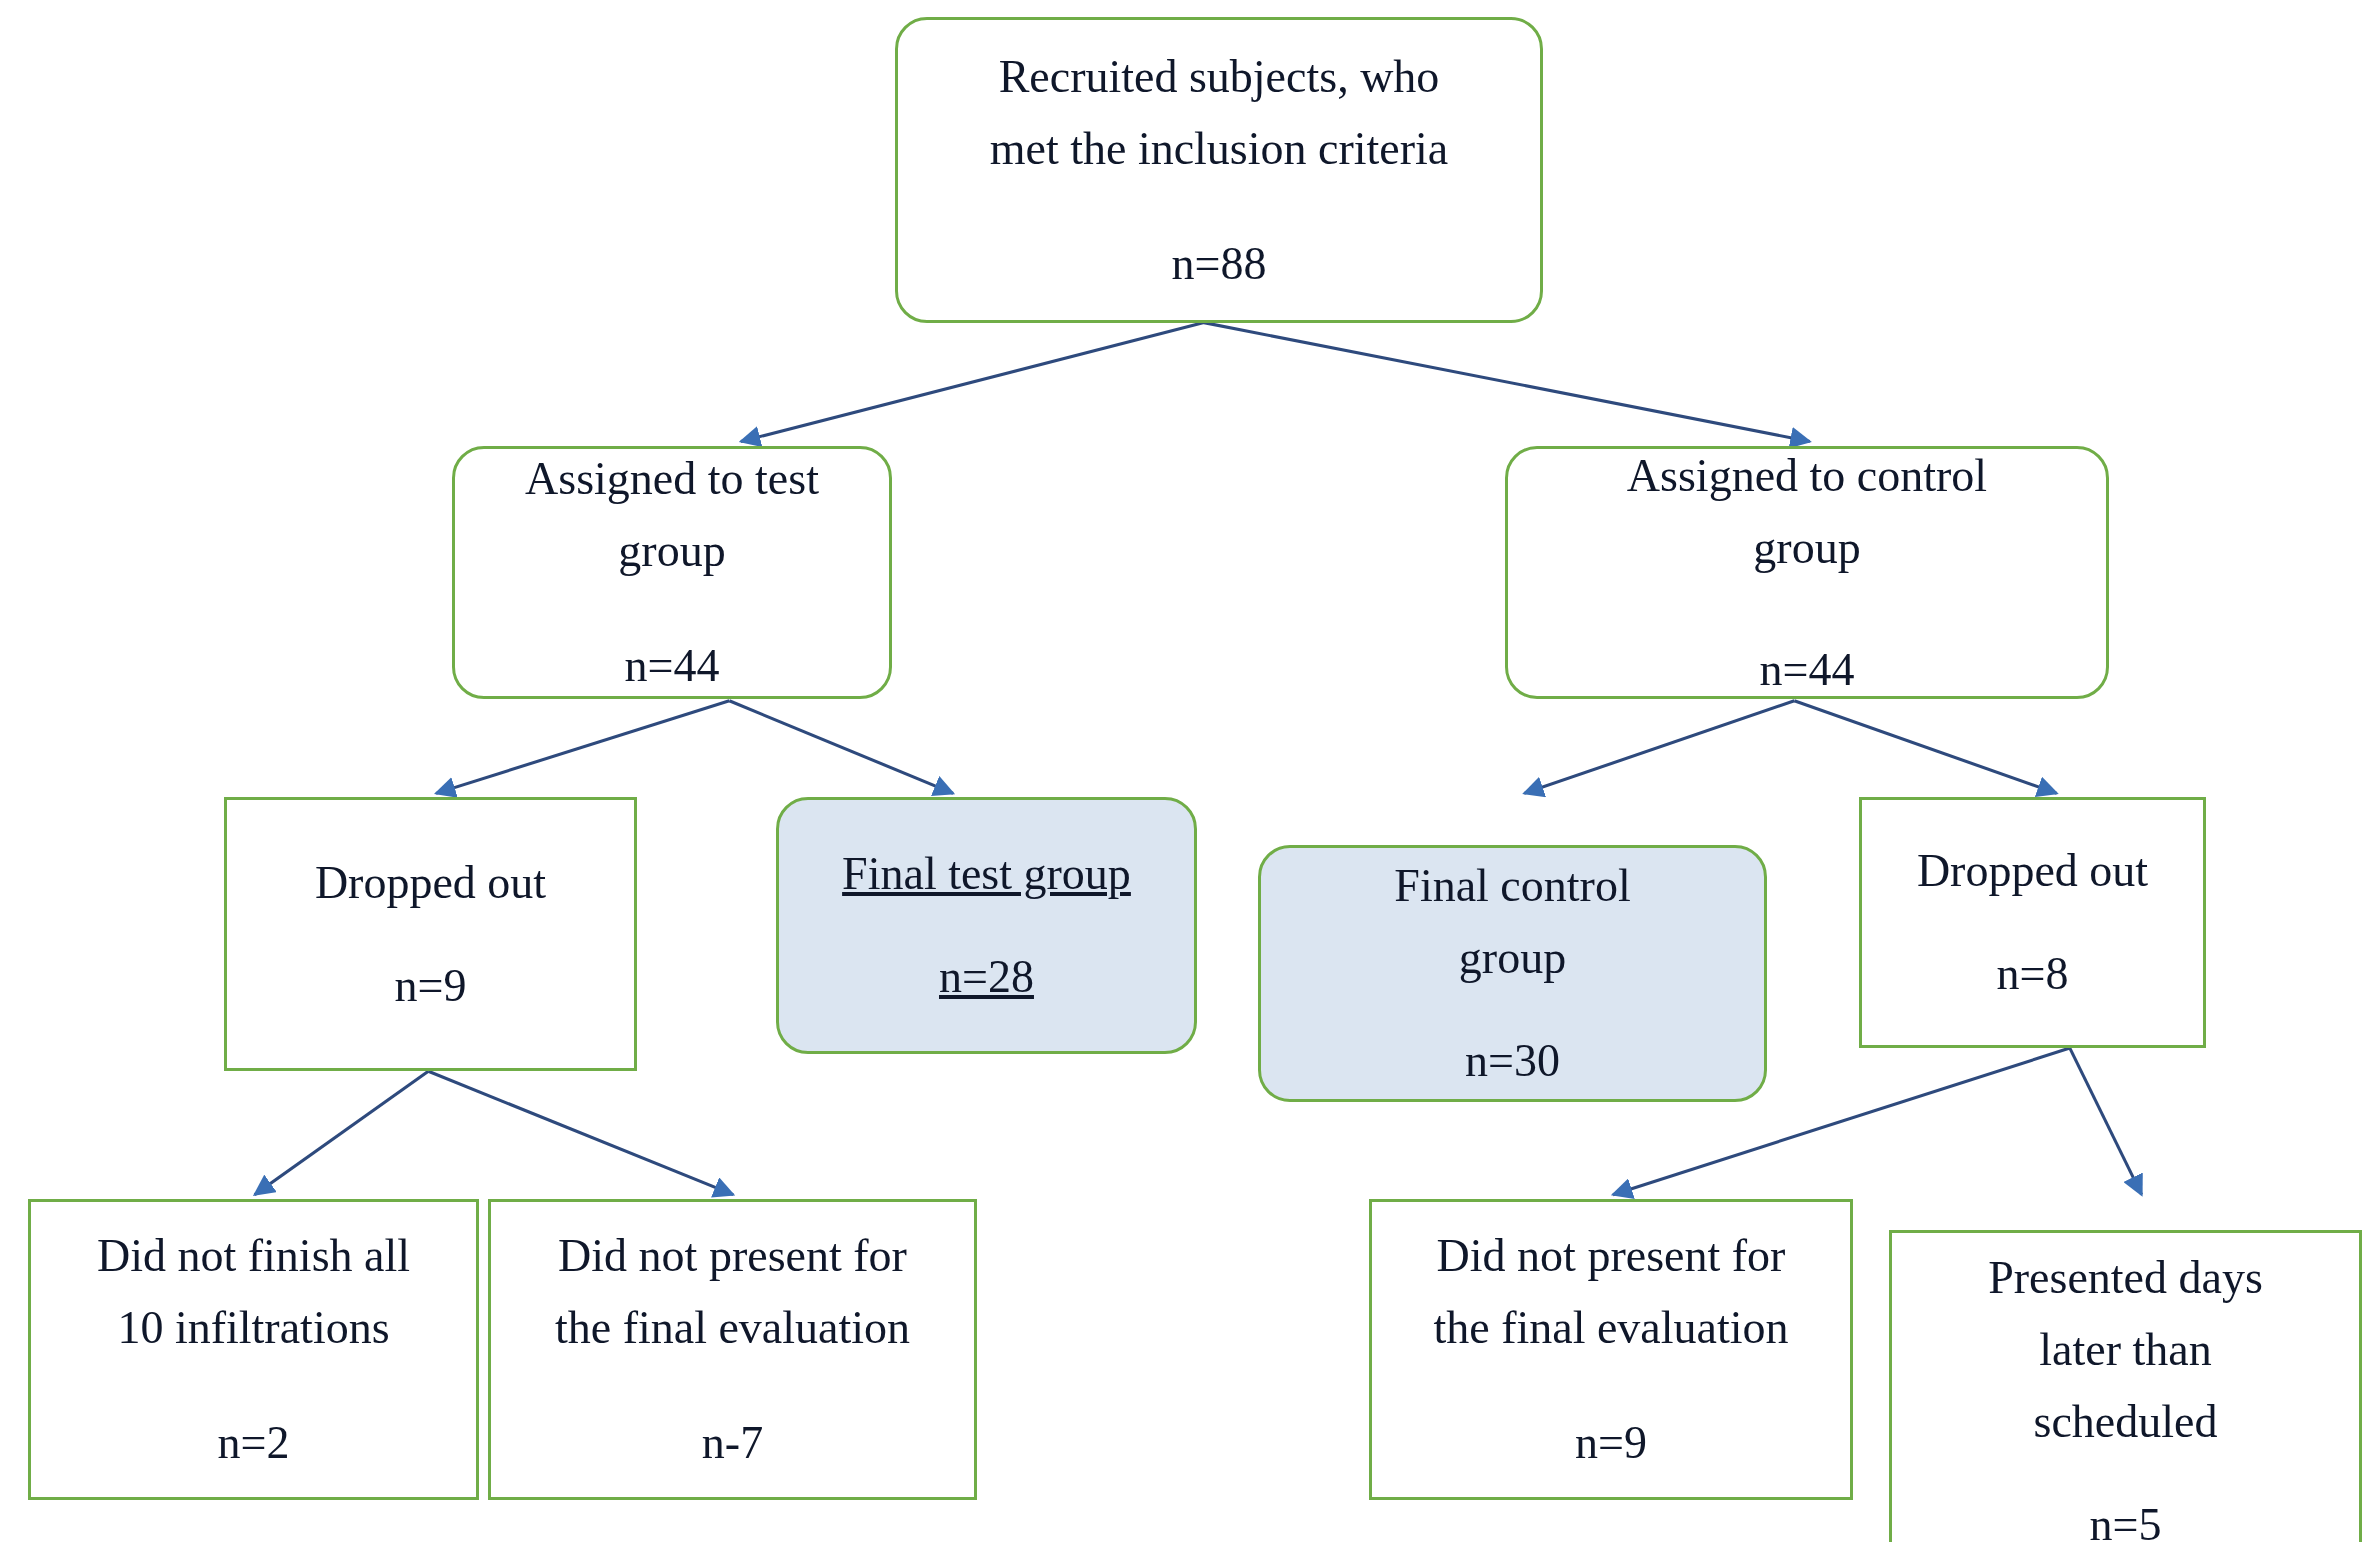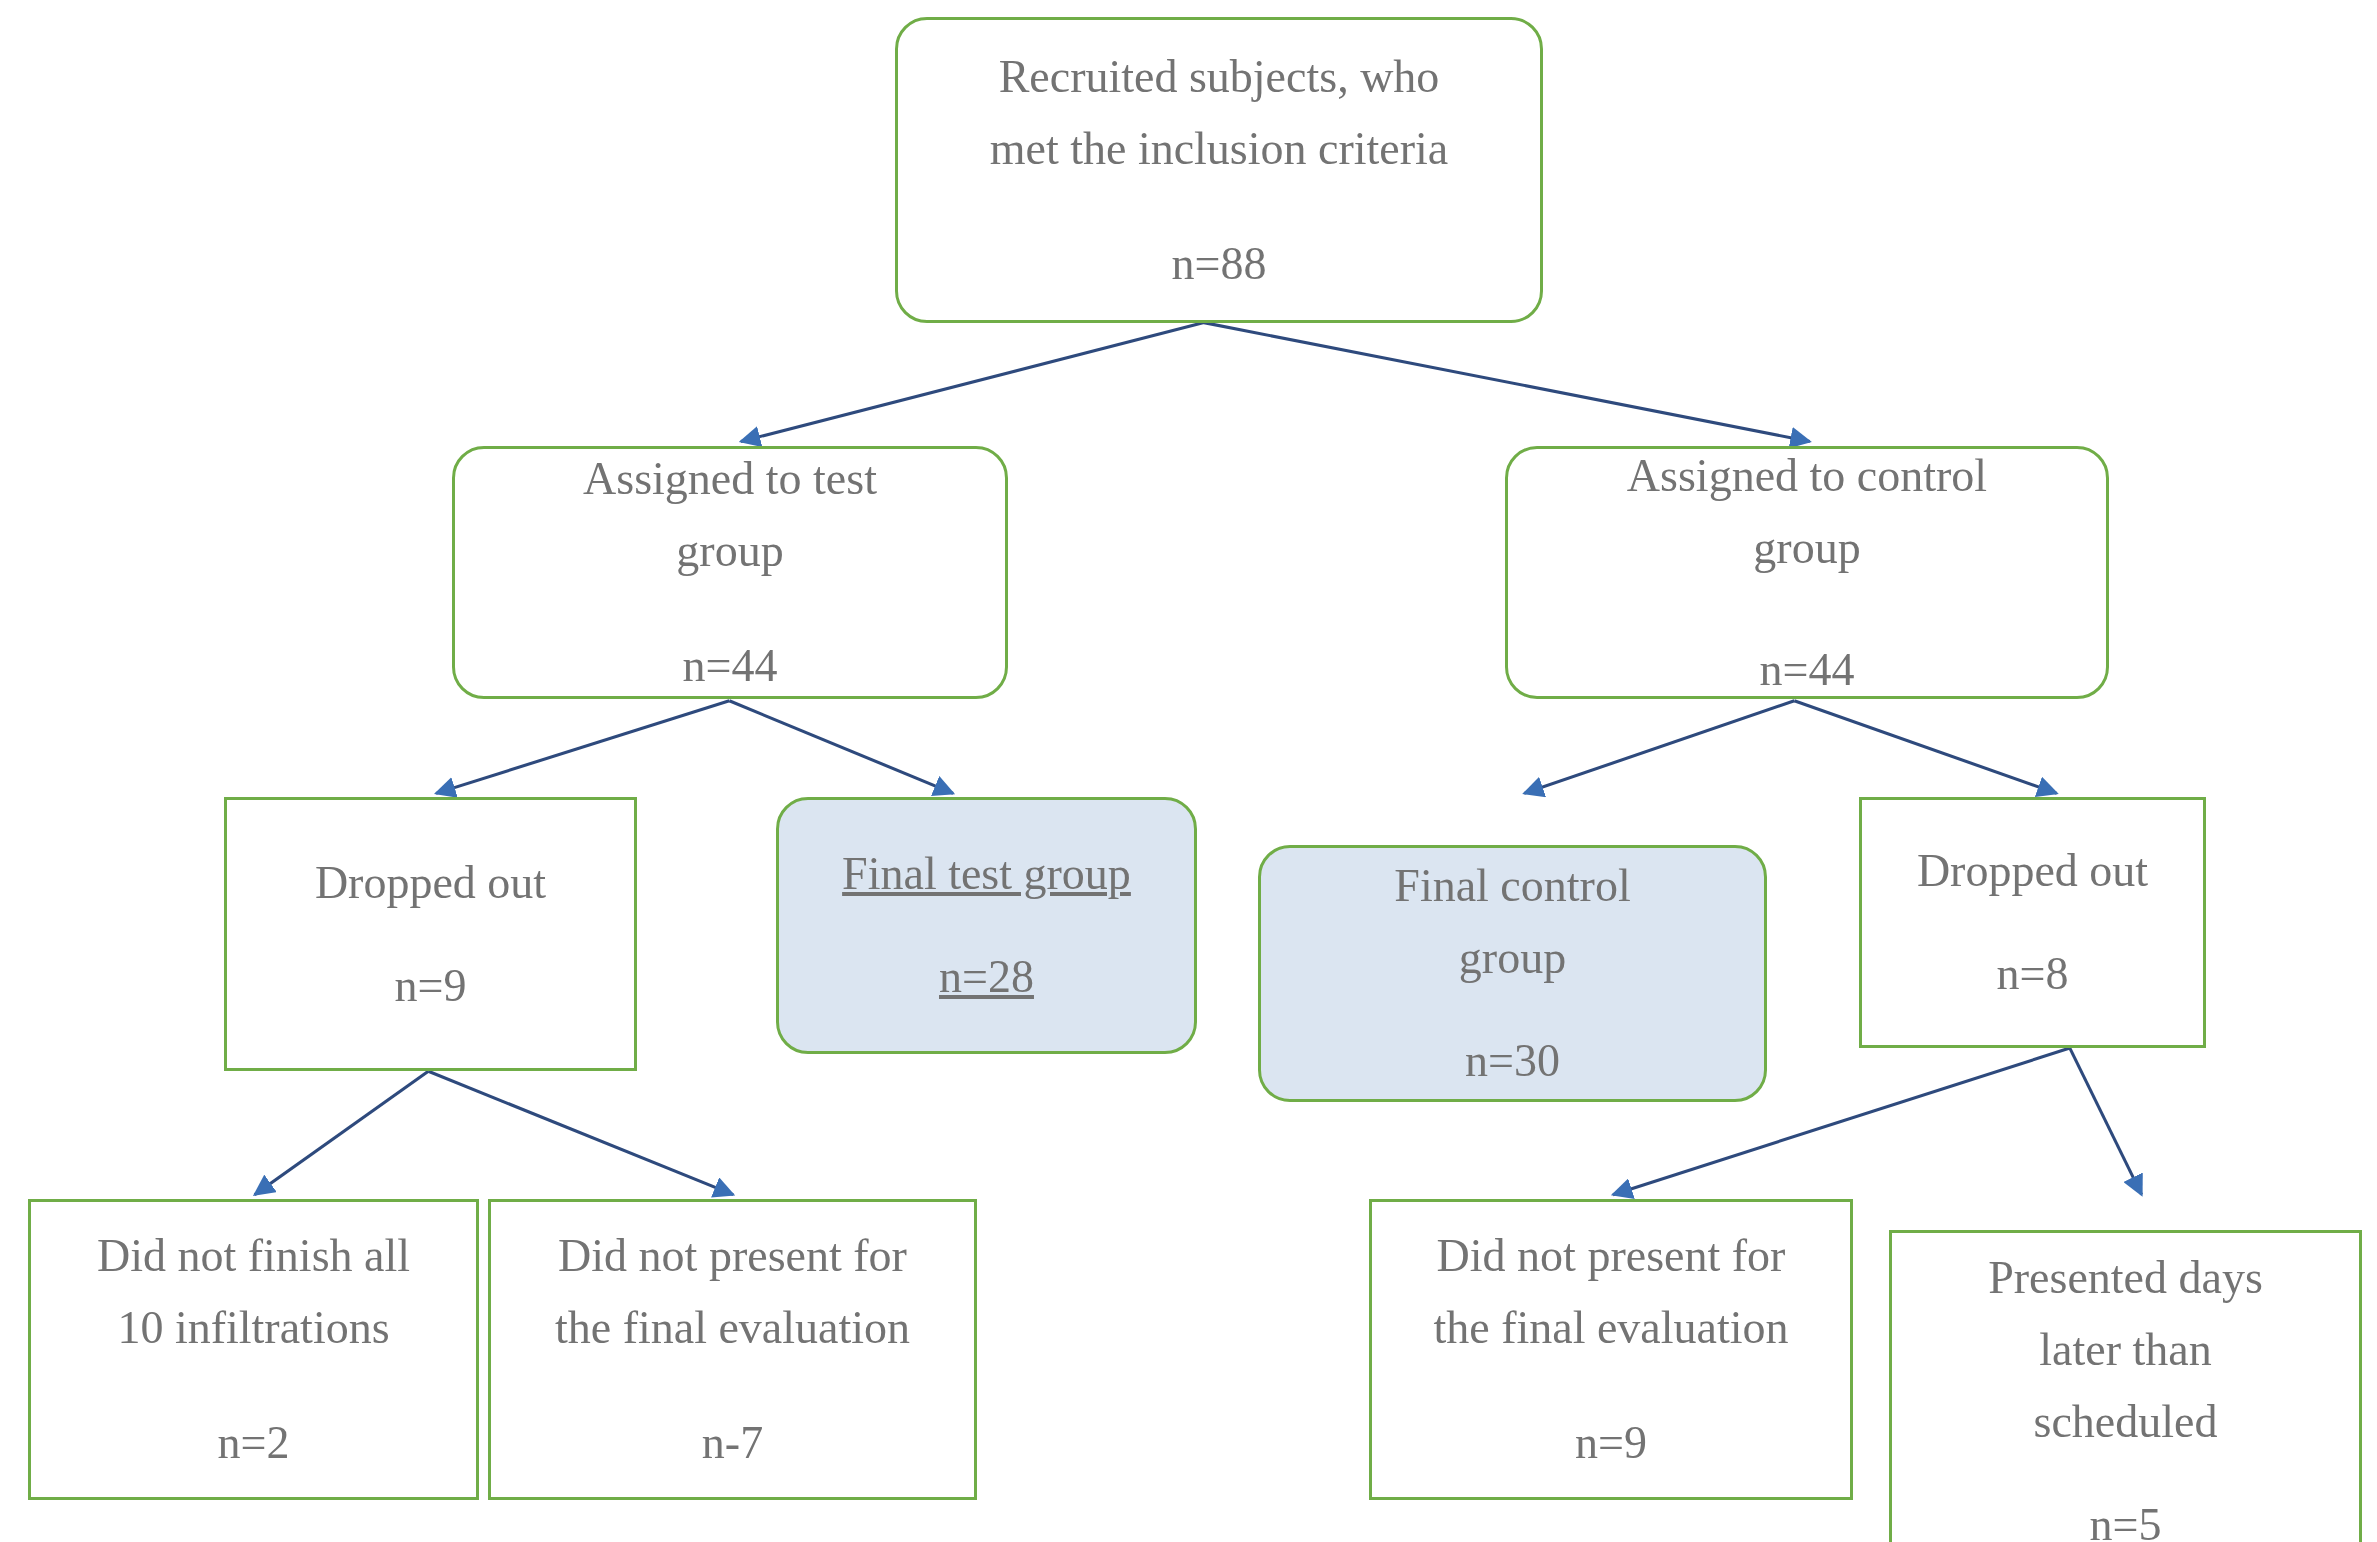--- a/index.html
+++ b/index.html
@@ -26,21 +26,21 @@
   .node {
     position: absolute;
     box-sizing: border-box;
     border: 3.9px solid #70ad47;
     background: #ffffff;
     display: flex;
     flex-direction: column;
     align-items: center;
     justify-content: center;
     text-align: center;
-    color: #737373;
+    color: #0f172a;
     font-size: 46px;
     line-height: 72px;
     padding: 0 21px;
   }
   .node.rounded {
     border-radius: 32px;
   }
   .node.shaded {
     background: #dbe5f1;
   }
@@ -85,21 +85,21 @@
       <line x1="2682" y1="1358" x2="2775" y2="1548"></line>
     </g>
   </svg>
 
   <div class="node rounded" style="left:895px; top:17px; width:648px; height:306px;">
     <span class="title">Recruited subjects, who
 met the inclusion criteria</span>
     <span class="count">n=88</span>
   </div>
 
-  <div class="node rounded" style="left:452px; top:446px; width:556px; height:253px;">
+  <div class="node rounded" style="left:452px; top:446px; width:440px; height:253px;">
     <span class="title">Assigned to test
 group</span>
     <span class="count">n=44</span>
   </div>
 
   <div class="node rounded" style="left:1505px; top:446px; width:604px; height:253px;gap:7px;">
     <span class="title">Assigned to control
 group</span>
     <span class="count">n=44</span>
   </div>

